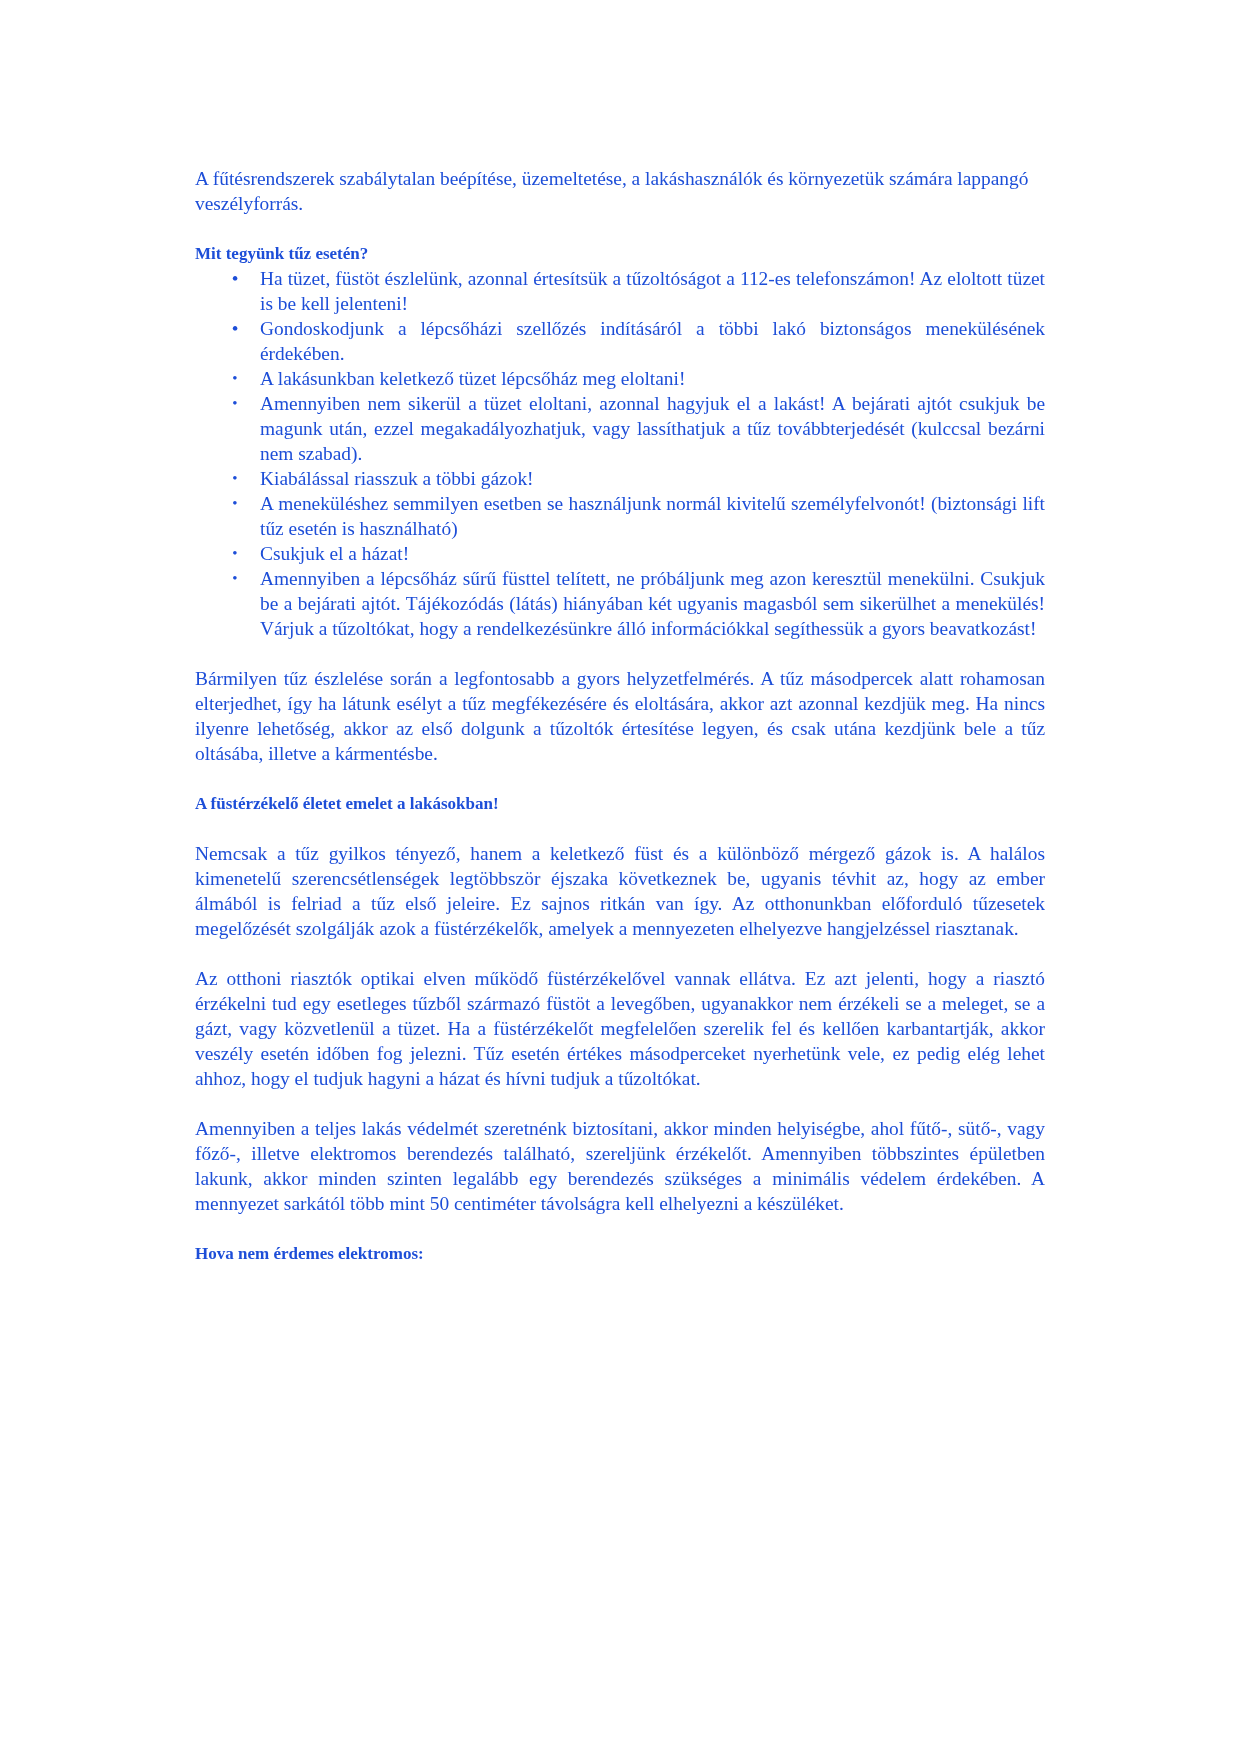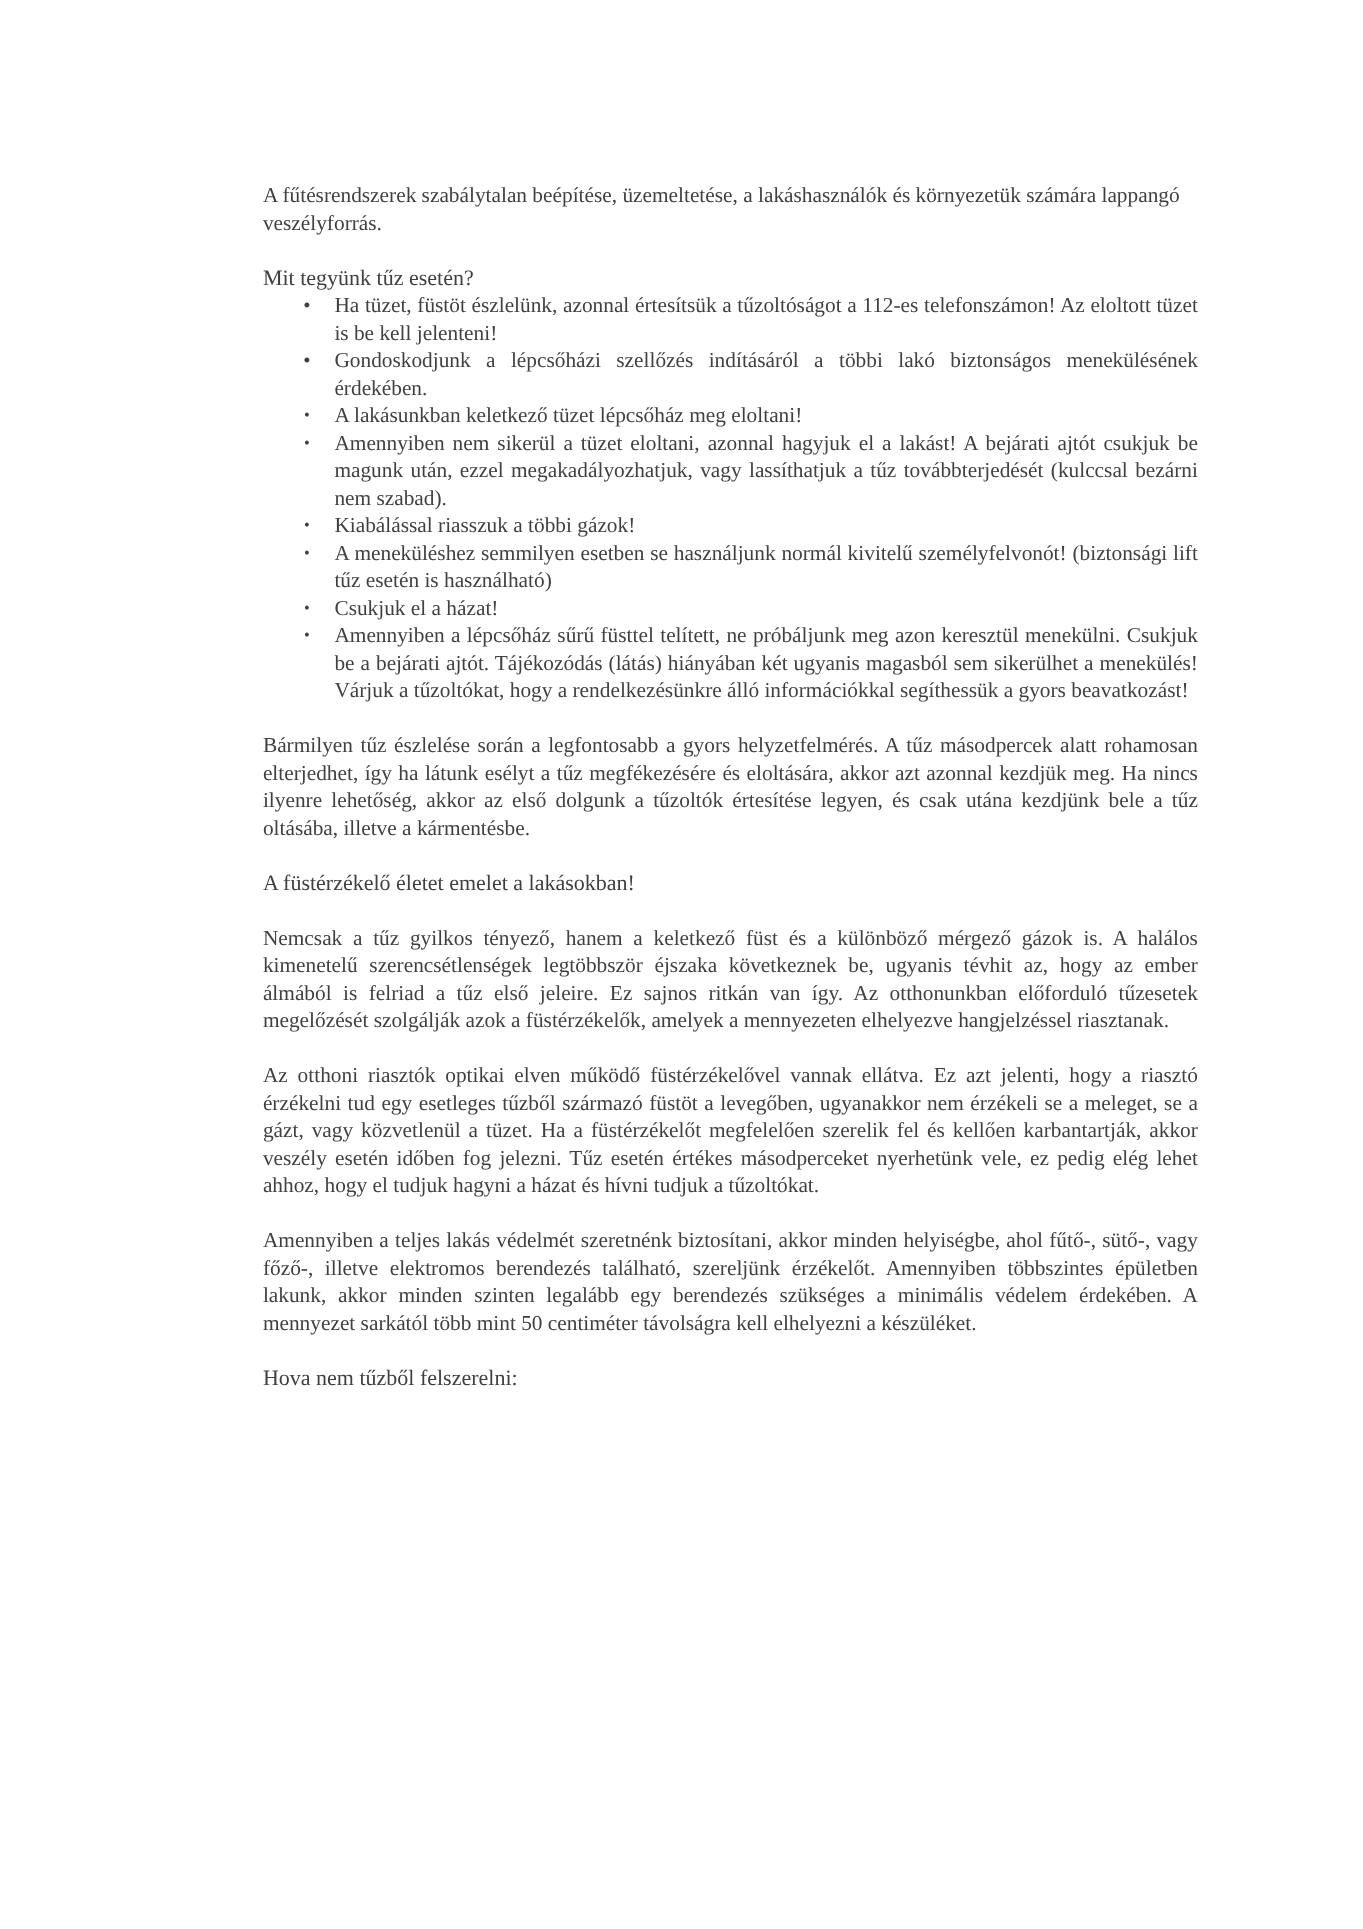--- a/index.html
+++ b/index.html
@@ -14,32 +14,31 @@
       overflow: hidden;
     }
     .page {
       position: absolute;
       left: 195px;
       top: 166px;
       width: 850px;
       font-family: "Liberation Serif", "DejaVu Serif", serif;
       font-size: 19.4px;
       line-height: 25px;
-      color: #404040;
-      margin-left: 44px;
+      color: #1d4ed8;
     }
     p {
       margin: 0 0 25px 0;
       text-align: justify;
     }
     .left { text-align: left; }
     h2 {
-      font-size: 20px;
+      font-size: 17px;
       line-height: 25px;
-      font-weight: normal;
+      font-weight: bold;
       margin: 0;
     }
     h2.spaced { margin-bottom: 25px; }
     ul.bullets {
       list-style: none;
       margin: 0 0 25px 0;
       padding: 0;
     }
     ul.bullets li {
       position: relative;
@@ -101,15 +100,15 @@
   </ul>
 
   <p>Bármilyen tűz észlelése során a legfontosabb a gyors helyzetfelmérés. A tűz másodpercek alatt rohamosan elterjedhet, így ha látunk esélyt a tűz megfékezésére és eloltására, akkor azt azonnal kezdjük meg. Ha nincs ilyenre lehetőség, akkor az első dolgunk a tűzoltók értesítése legyen, és csak utána kezdjünk bele a tűz oltásába, illetve a kármentésbe.</p>
 
   <h2 class="spaced">A füstérzékelő életet emelet a lakásokban!</h2>
   <p>Nemcsak a tűz gyilkos tényező, hanem a keletkező füst és a különböző mérgező gázok is. A halálos kimenetelű szerencsétlenségek legtöbbször éjszaka következnek be, ugyanis tévhit az, hogy az ember álmából is felriad a tűz első jeleire. Ez sajnos ritkán van így. Az otthonunkban előforduló tűzesetek megelőzését szolgálják azok a füstérzékelők, amelyek a mennyezeten elhelyezve hangjelzéssel riasztanak.</p>
   <p>Az otthoni riasztók optikai elven működő füstérzékelővel vannak ellátva. Ez azt jelenti, hogy a riasztó érzékelni tud egy esetleges tűzből származó füstöt a levegőben, ugyanakkor nem érzékeli se a meleget, se a gázt, vagy közvetlenül a tüzet. Ha a füstérzékelőt megfelelően szerelik fel és kellően karbantartják, akkor veszély esetén időben fog jelezni. Tűz esetén értékes másodperceket nyerhetünk vele, ez pedig elég lehet ahhoz, hogy el tudjuk hagyni a házat és hívni tudjuk a tűzoltókat.</p>
 
   <p>Amennyiben a teljes lakás védelmét szeretnénk biztosítani, akkor minden helyiségbe, ahol fűtő-, sütő-, vagy főző-, illetve elektromos berendezés található, szereljünk érzékelőt. Amennyiben többszintes épületben lakunk, akkor minden szinten legalább egy berendezés szükséges a minimális védelem érdekében. A mennyezet sarkától több mint 50 centiméter távolságra kell elhelyezni a készüléket.</p>
 
-  <h2>Hova nem tűzből felszerelni:</h2>
+  <h2>Hova nem érdemes elektromos:</h2>
 
 </div>
 
 </body></html>

